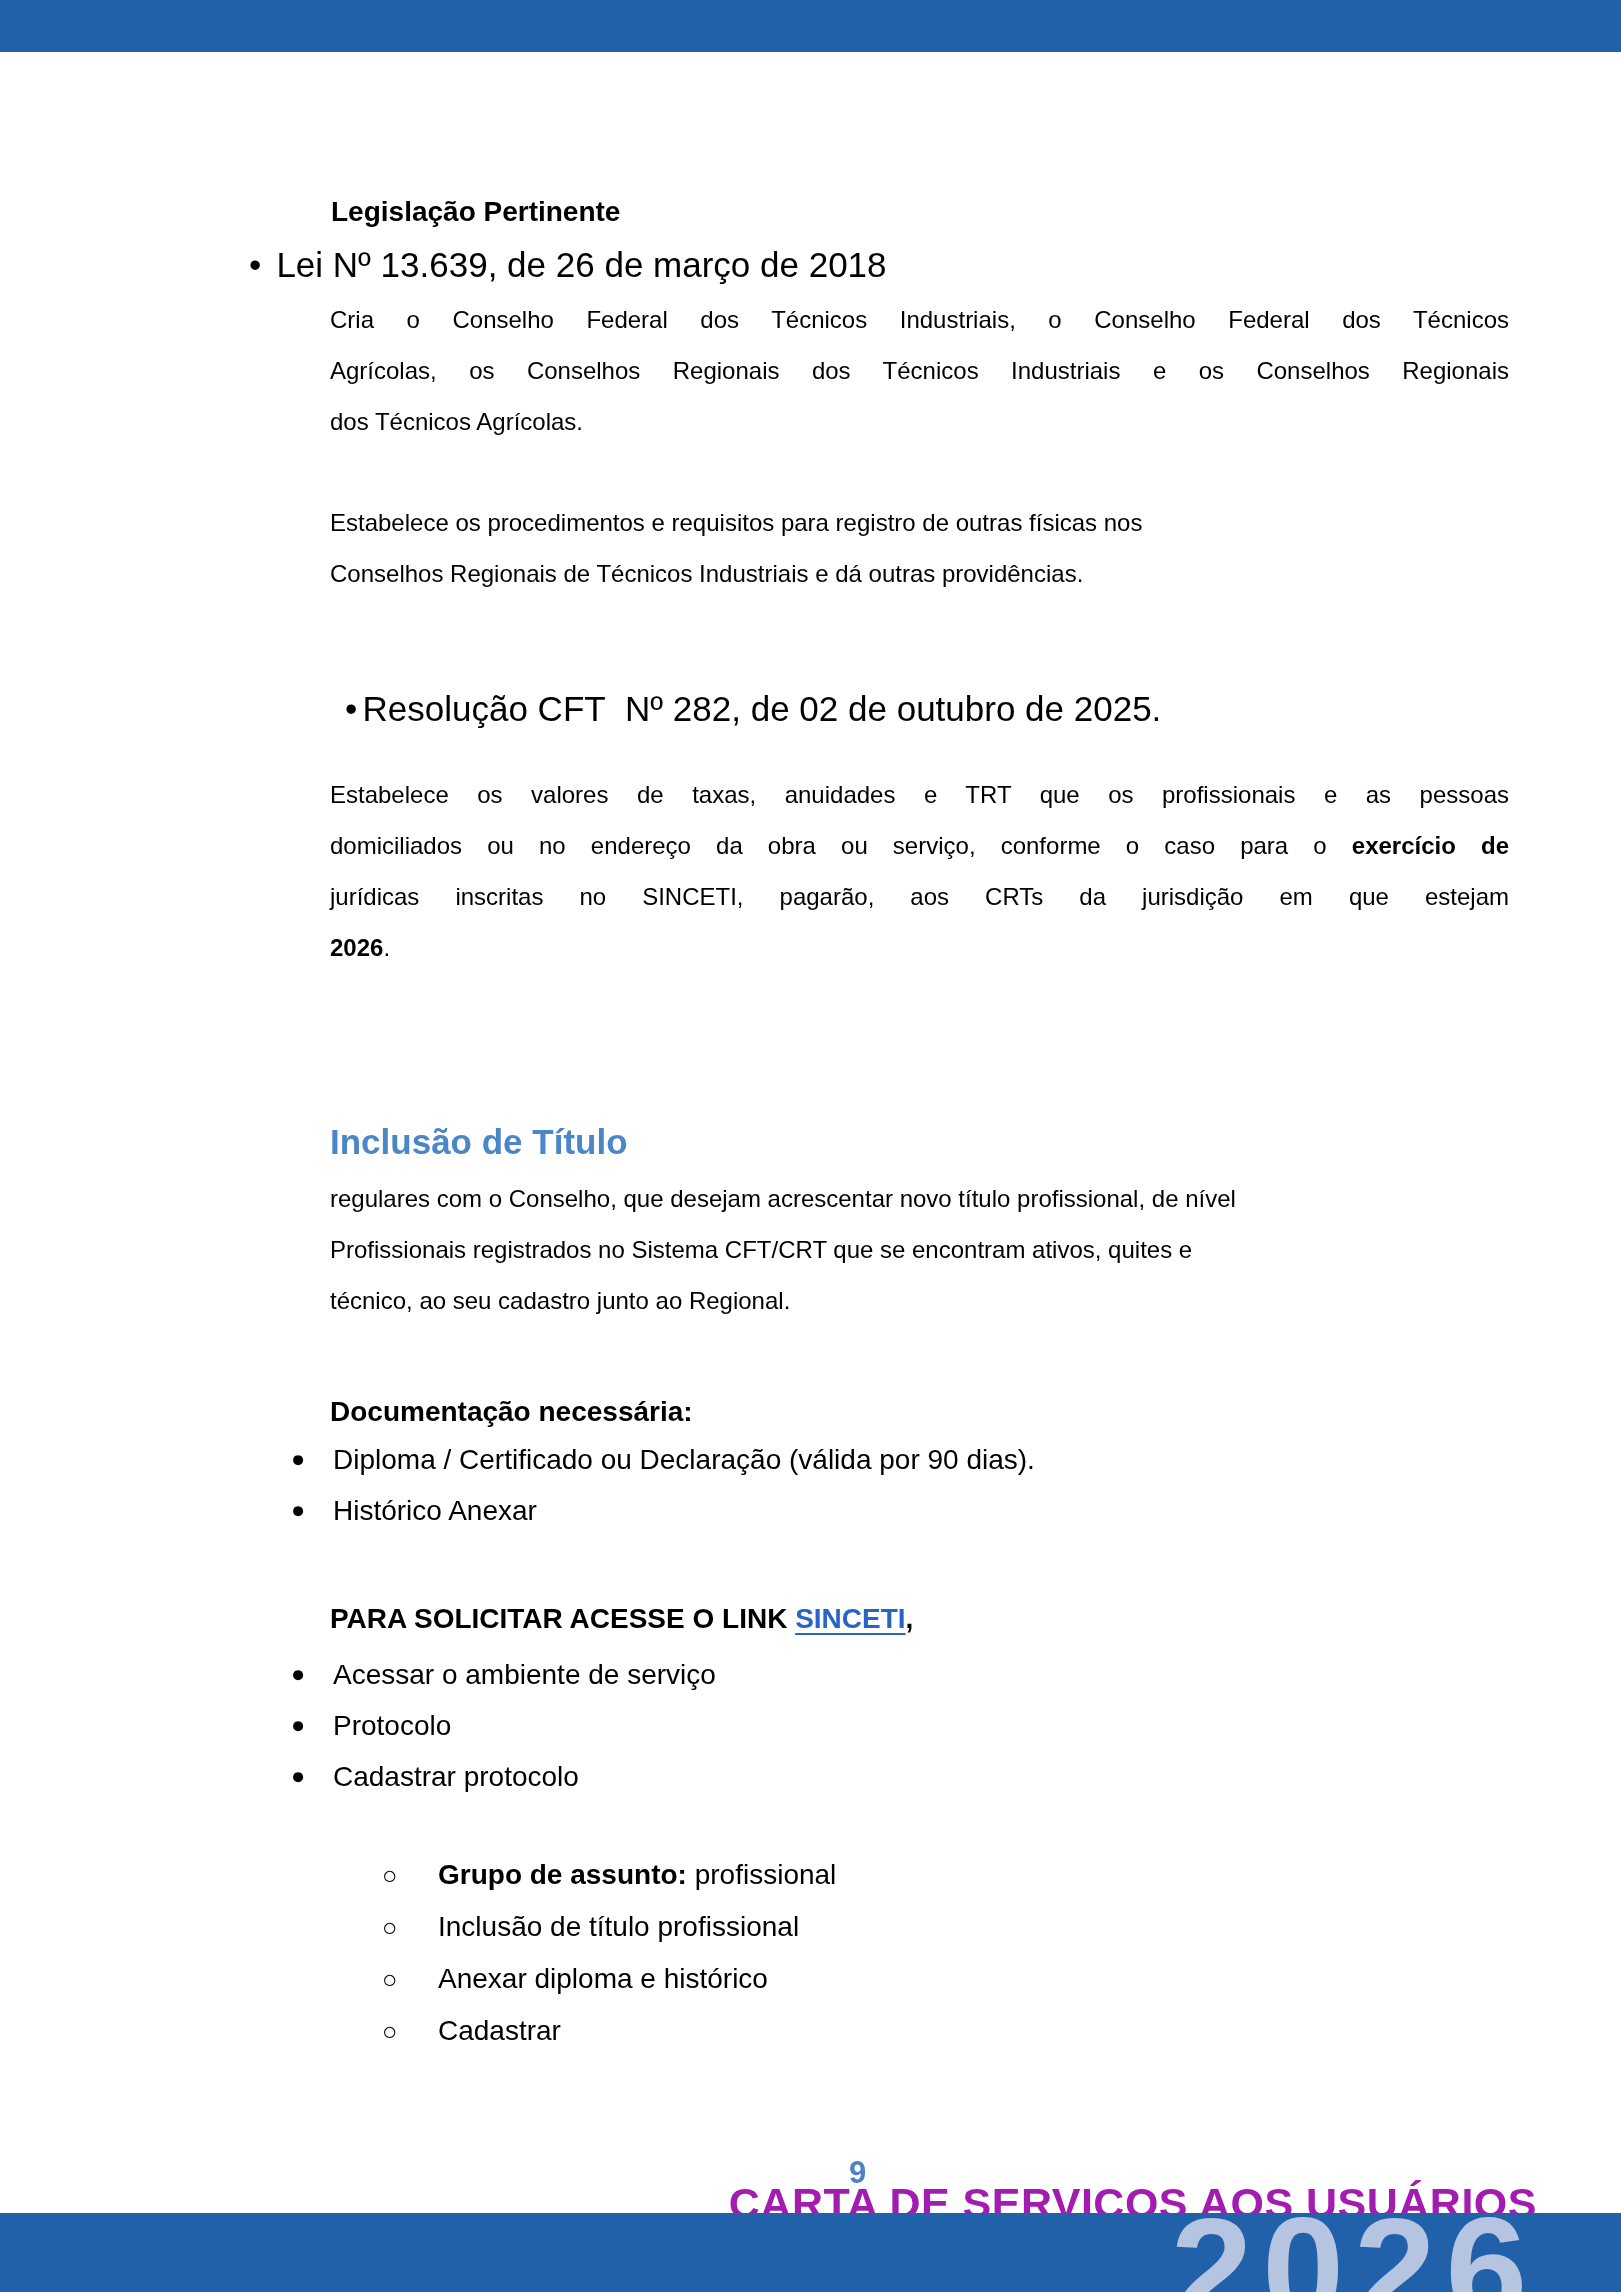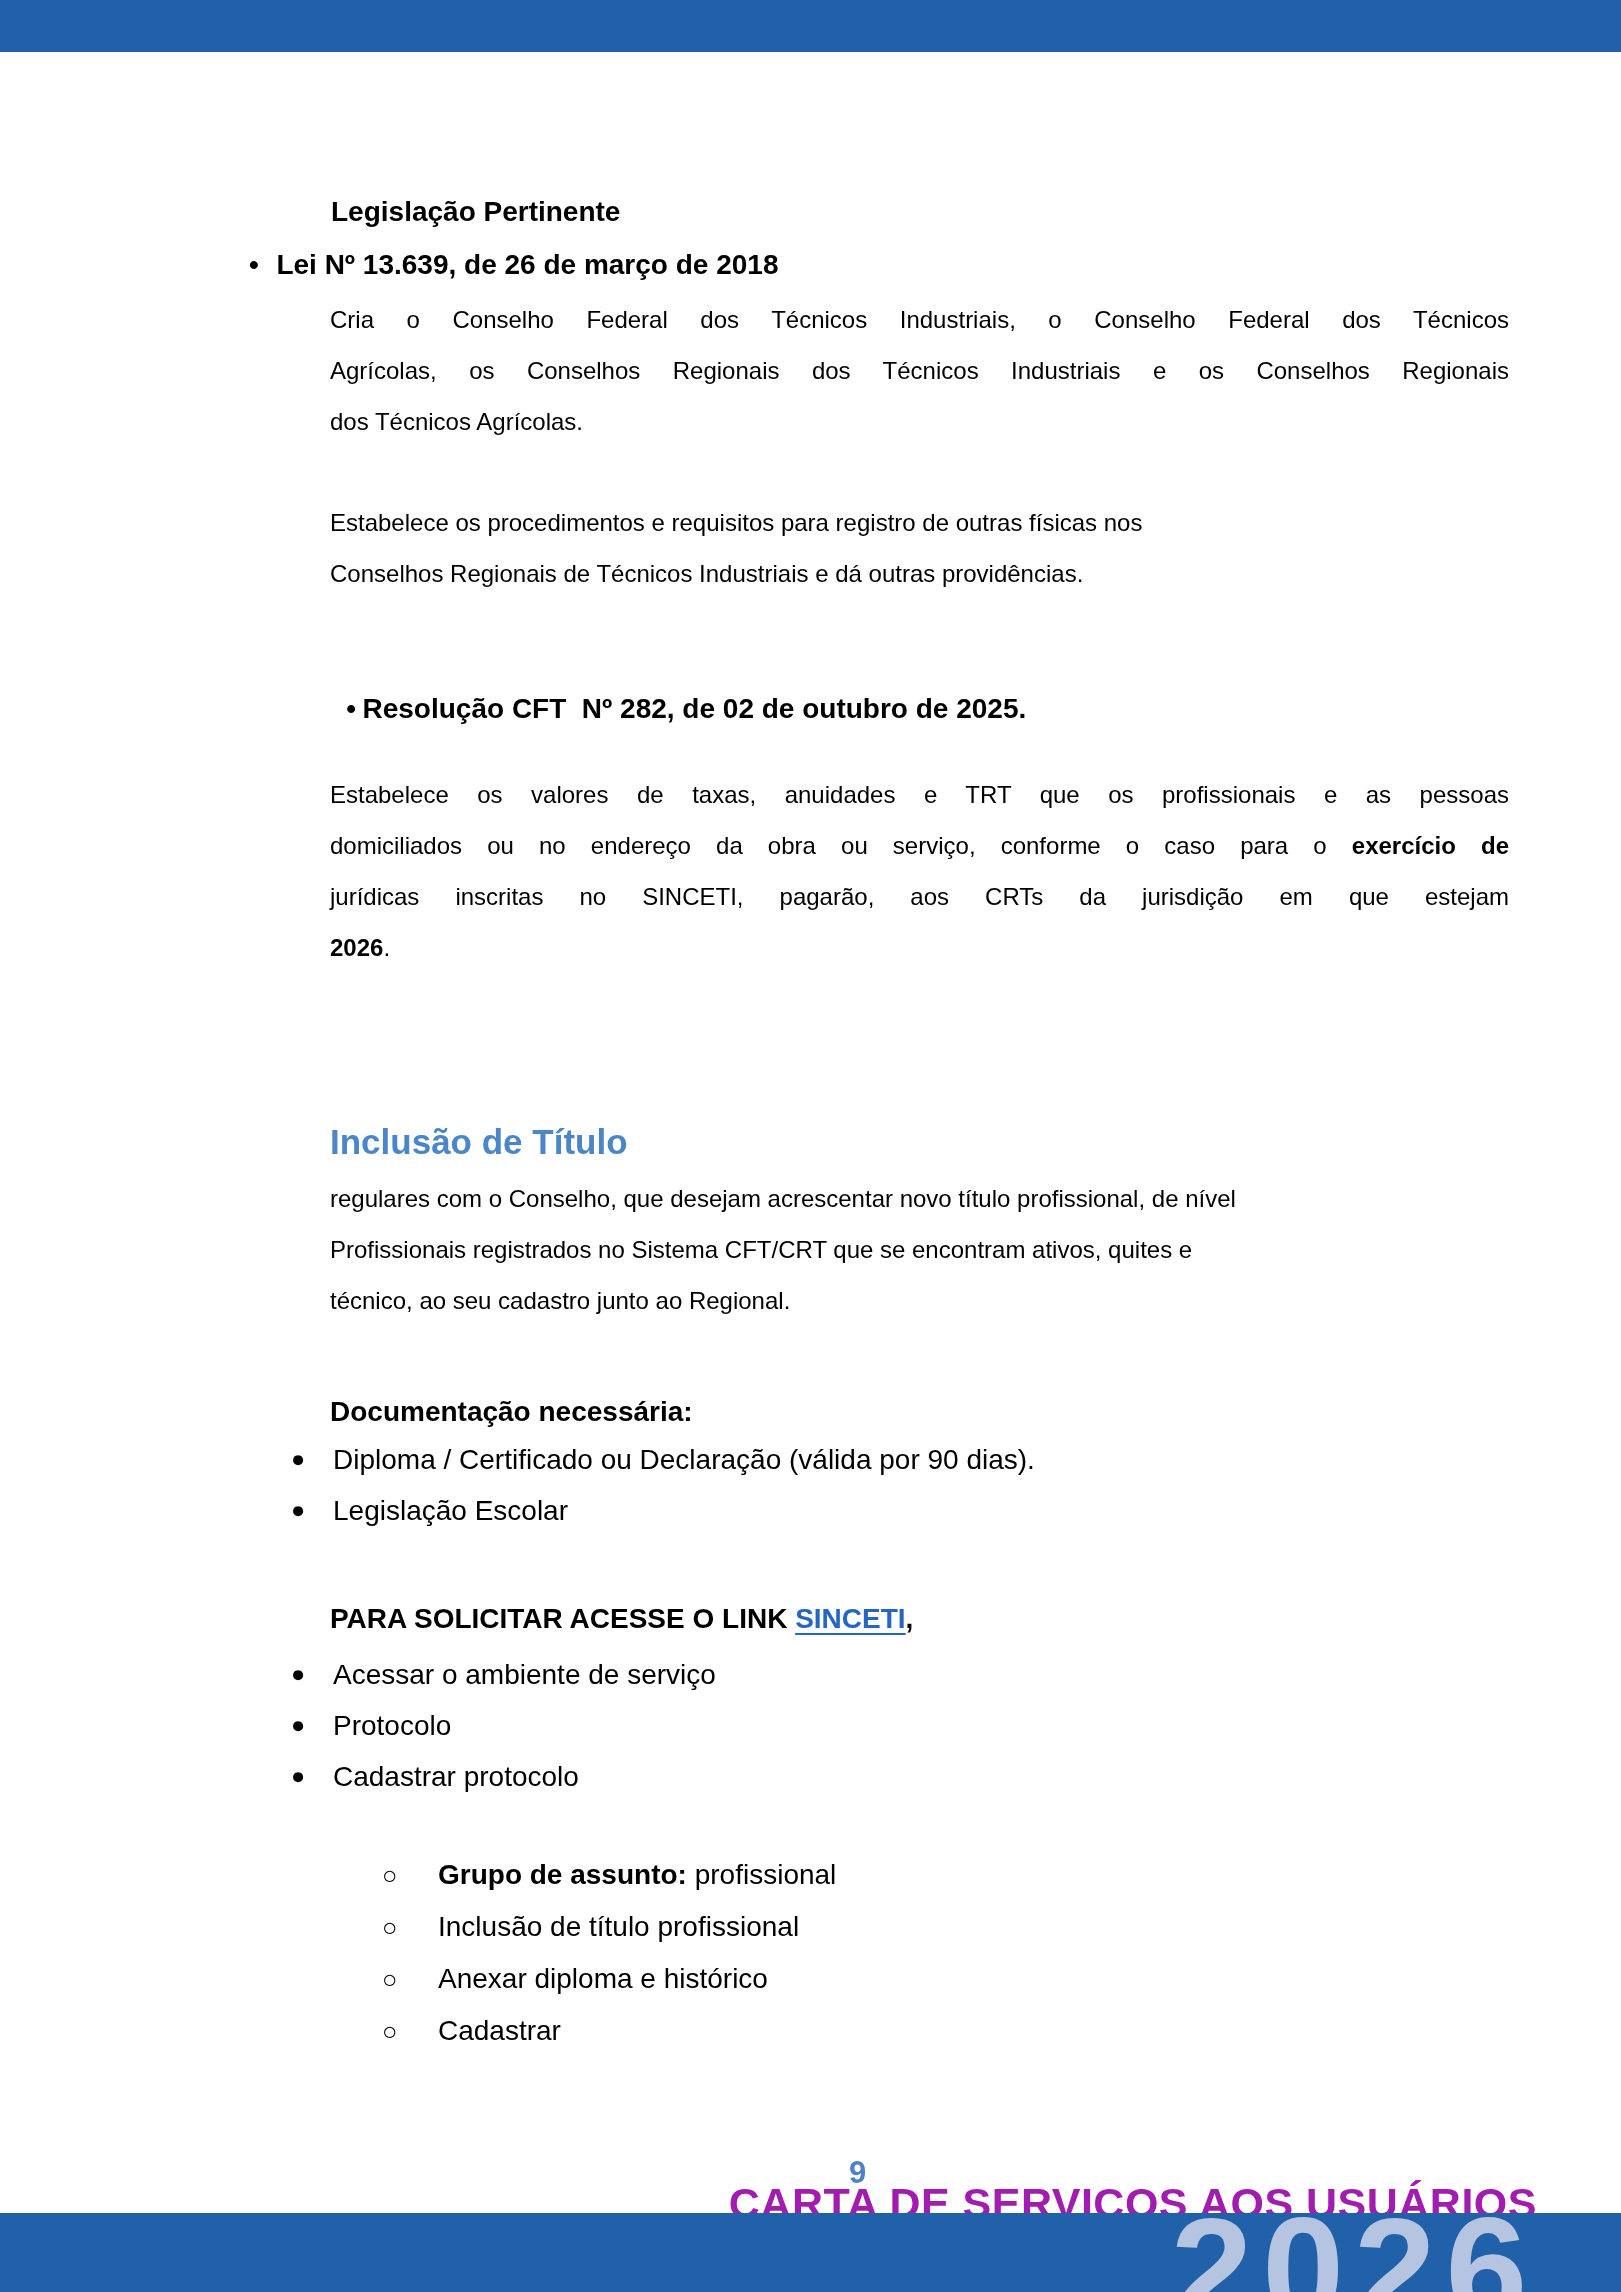--- a/index.html
+++ b/index.html
@@ -13,21 +13,21 @@
   }
   .abs{position:absolute;}
   .bar{left:0;width:1621px;background:#2161a9;}
   .topbar{top:0;height:52px;}
   .botbar{top:2213px;height:79px;}
   .h-bold{font-weight:bold;font-size:28px;line-height:33px;white-space:nowrap;}
   .body-block{font-size:24px;line-height:51px;width:1179px;}
   .jline{text-align:justify;text-align-last:justify;white-space:normal;}
   .lline{white-space:nowrap;}
   .bold{font-weight:bold;}
-  .bullet-line{font-weight:bold;font-size:28px;line-height:33px;white-space:nowrap;}
+  .bullet-line{font-weight:normal;font-size:35px;line-height:33px;white-space:nowrap;}
   .blt{display:inline-block;}
   .w28{width:27.4px;}
   .w19{width:18.6px;}
   .w23{width:22.5px;}
   .section-title{font-weight:bold;font-size:35px;line-height:43px;color:#4a86c8;white-space:nowrap;}
   .list{font-size:28px;}
   .lrow{display:flex;height:51px;line-height:51px;white-space:nowrap;}
   .lrow .disc{width:42px;font-size:23.5px;}
   .srow{display:flex;height:52px;line-height:52px;white-space:nowrap;}
   .srow .circ{width:56px;font-size:25.5px;}
@@ -82,21 +82,21 @@
 
   <div class="abs h-bold" style="left:330px;top:1395px;">Documentação necessária:</div>
 
   <div class="abs list" style="left:291px;top:1434px;">
     <div class="lrow">
       <span class="disc">●</span>
       <span>Diploma / Certificado ou Declaração (válida por 90 dias).</span>
     </div>
     <div class="lrow">
       <span class="disc">●</span>
-      <span>Legislação Escolar</span>
+      <span>Histórico Anexar</span>
     </div>
   </div>
 
   <div class="abs h-bold" style="left:330px;top:1602px;">
     <span>PARA SOLICITAR ACESSE O LINK</span>
     <span class="link">SINCETI</span><span>,</span>
   </div>
 
   <div class="abs list" style="left:291px;top:1649px;">
     <div class="lrow">

